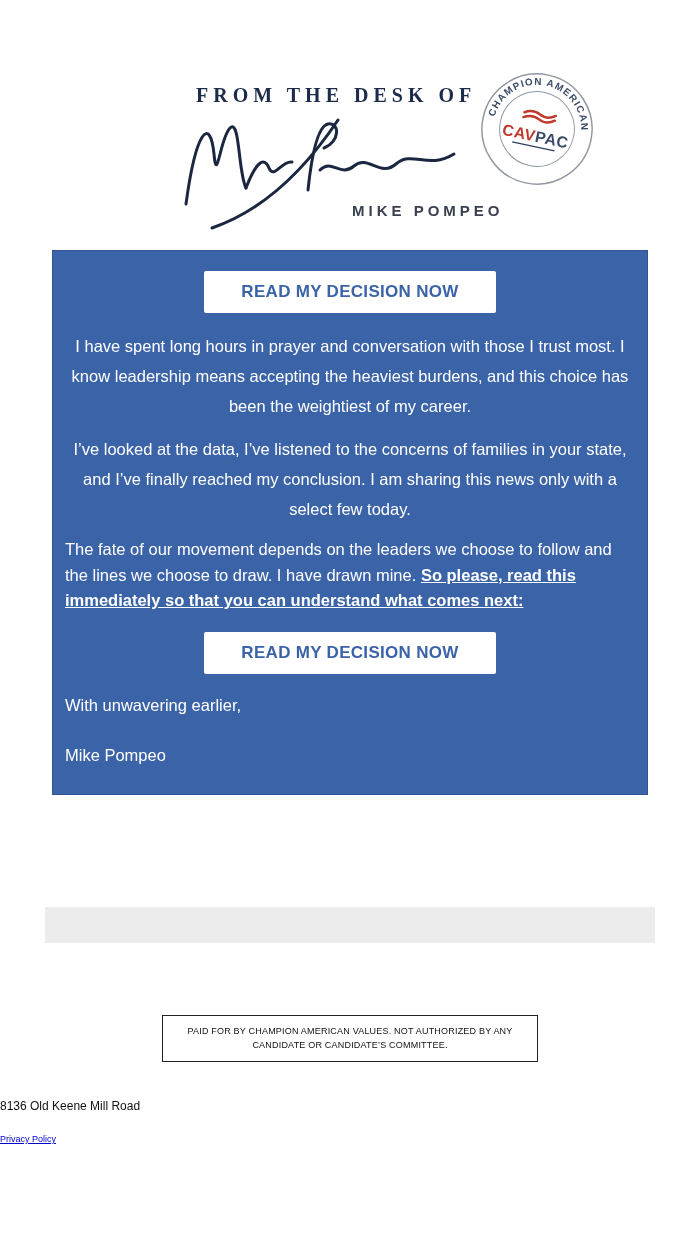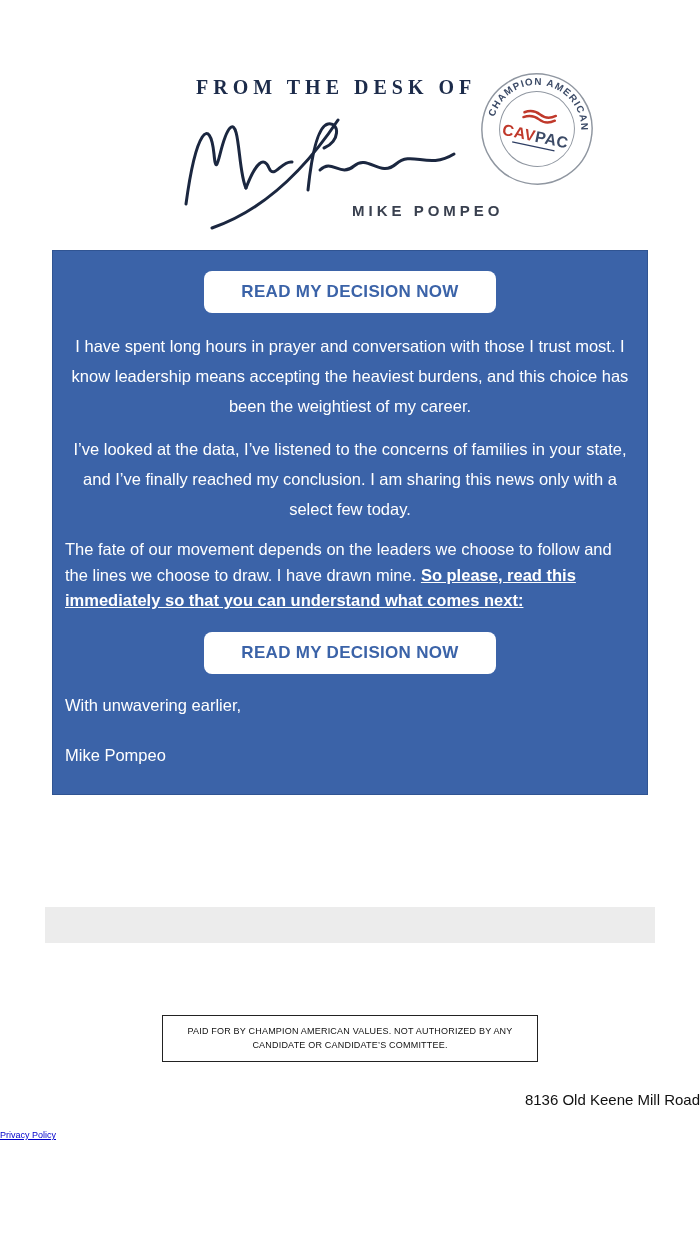--- a/index.html
+++ b/index.html
@@ -3,21 +3,21 @@
 <meta charset="utf-8">
 <style>
   * { box-sizing: border-box; }
   html, body { margin: 0; padding: 0; background: #ffffff; }
   body { font-family: "Liberation Sans", sans-serif; color: #111; }
   .page { width: 700px; margin: 0 auto; background: #fff; padding-bottom: 30px; }
 
   
   .header { position: relative; height: 178px; margin-top: 72px; }
   .from-desk {
-    position: absolute; left: 196px; top: 4px; width: 280px;
+    position: absolute; left: 196px; top: 12px; width: 280px;
     text-align: center; font-family: "Liberation Serif", serif;
     font-weight: bold; font-size: 20px; letter-spacing: 5px;
     color: #1c2b4a; white-space: nowrap;
   }
   .sig { position: absolute; left: 170px; top: 24px; }
   .sig path { stroke: #1b2740; stroke-width: 3; fill: none; stroke-linecap: round; }
   .name-caption {
     position: absolute; left: 352px; top: 130px;
     font-size: 15px; font-weight: bold; letter-spacing: 4px; color: #39404f;
   }
@@ -40,32 +40,32 @@
   .p-roomy { line-height: 1.82; text-align: center; }
   .p-mid   { line-height: 1.55; }
   .emph { font-weight: bold; text-decoration: underline; }
   .closing { margin-top: 20px !important; }
   .signoff { margin-top: 26px !important; margin-bottom: 18px !important; }
   .btn {
     display: block; width: 292px; margin: 18px auto;
     background: #ffffff; color: var(--button-text, #3b63a8);
     text-align: center; font-weight: bold; font-size: 17px;
     letter-spacing: 0.3px; padding: 11px 0; text-decoration: none;
-    border-radius: 8px;
+    border-radius: 2px;
   }
 
   
   .gray-bar { height: 36px; background: #ececec; margin: 0 45px; }
   .bar-1 { margin-top: 112px; }
   .disclaimer {
     width: 376px; margin: 72px auto 0; border: 1px solid #222;
     padding: 8px 14px; text-align: center; font-size: 9px;
     line-height: 1.65; color: #111; letter-spacing: 0.2px;
   }
-  .address { margin-top: 26px; text-align: right; font-size: 15px; line-height: 1.65; color: #111; }
+  .address { margin-top: 35px; text-align: left; font-size: 12px; line-height: 1.65; color: #111; }
   .privacy { margin-top: 17px; text-align: left; font-size: 9px; }
   .privacy a { color: var(--link-blue, #0000cc); text-decoration: underline; }
 </style>
 </head>
 <body>
 
 <div class="page">
 
   <div class="header">
     <div class="from-desk">FROM THE DESK OF</div>

